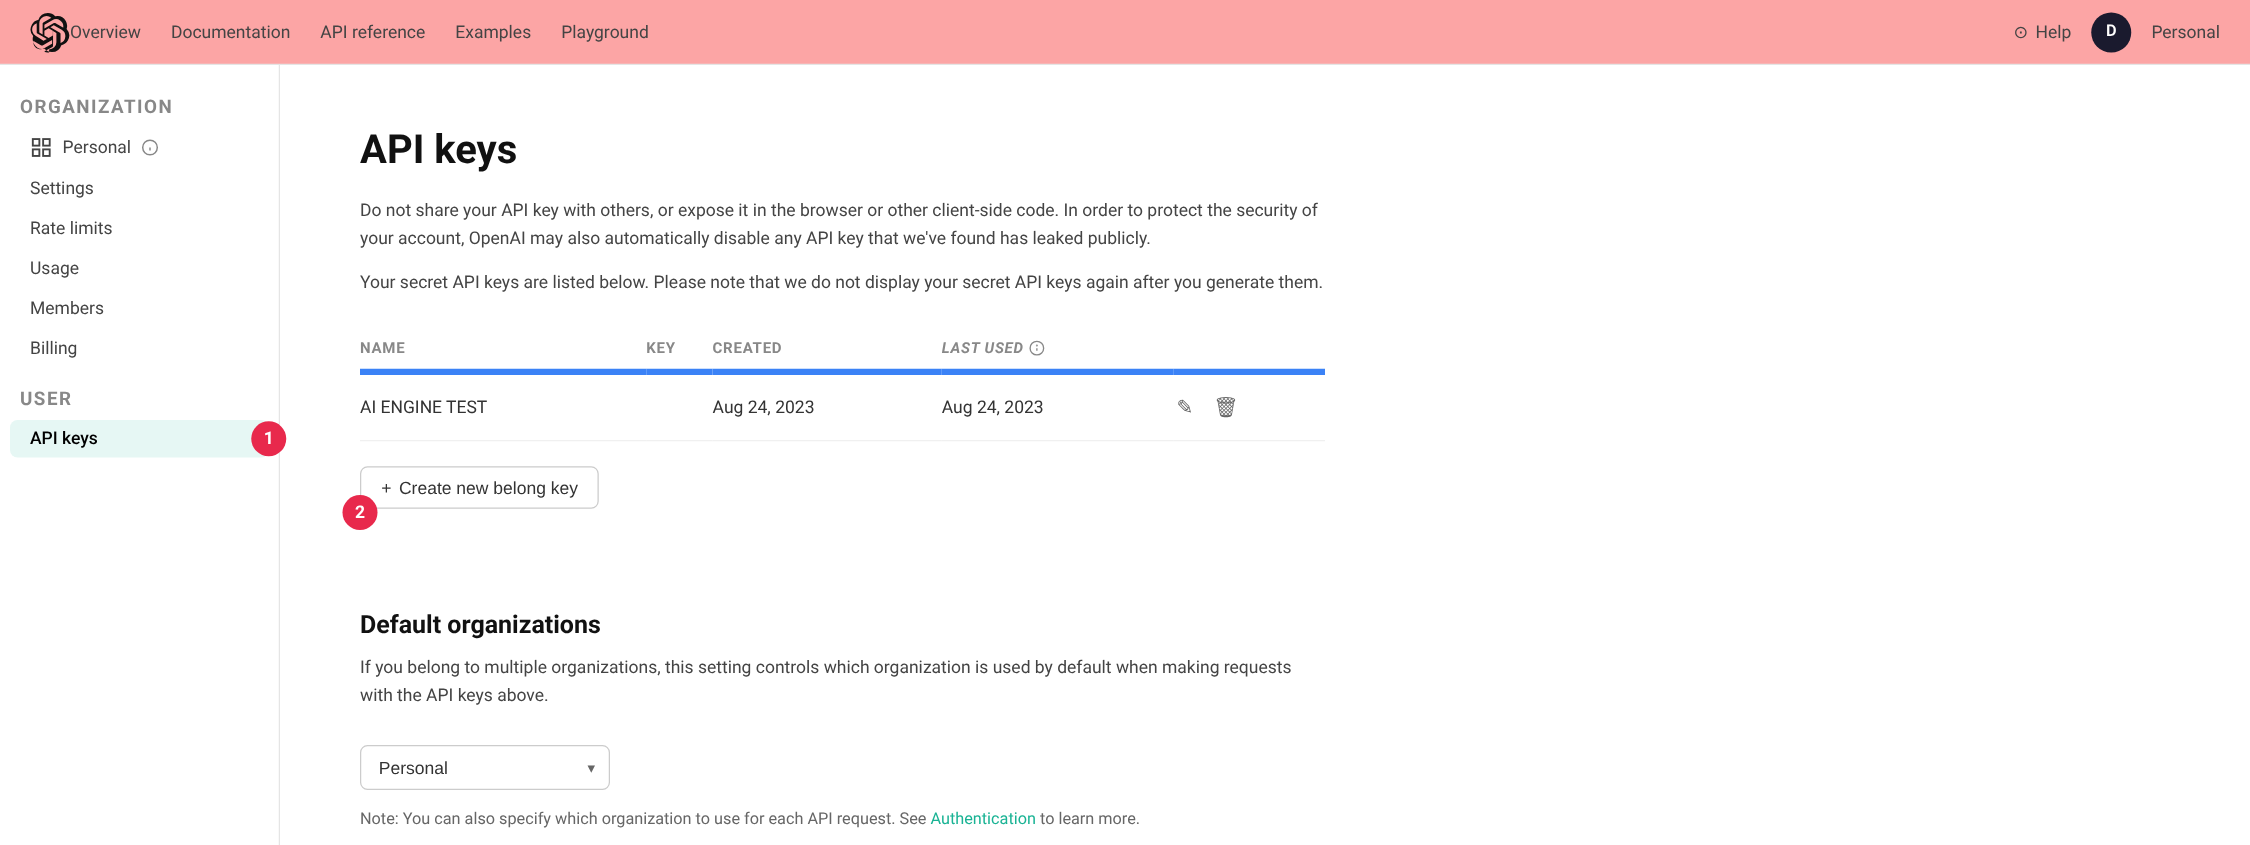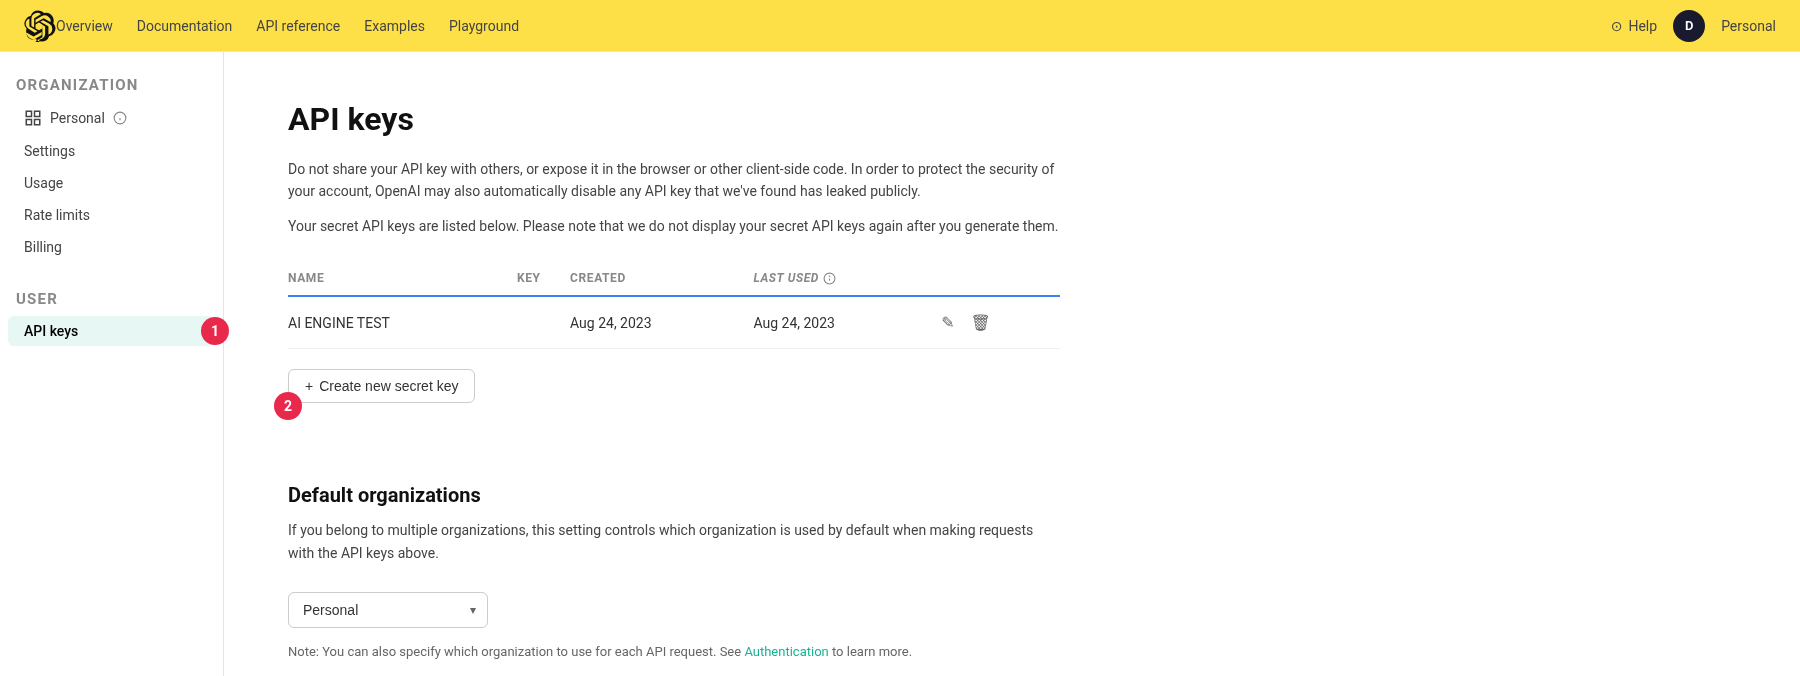--- a/index.html
+++ b/index.html
@@ -2,50 +2,50 @@
 <html><head>
   <meta charset="utf-8">
   <style>
     * { box-sizing: border-box; margin: 0; padding: 0; }
     body { font-family: -apple-system, BlinkMacSystemFont, 'Segoe UI', Roboto, sans-serif; background: #fff; color: #111; font-size: 14px; }
 
     
     .top-nav {
       display: flex; align-items: center; height: 52px;
       border-bottom: 1px solid #e5e5e5; padding: 0 24px;
-      position: fixed; top: 0; left: 0; right: 0; background: #fde047; z-index: 100;
+      position: fixed; top: 0; left: 0; right: 0; background: #fca5a5; z-index: 100;
     }
     .top-nav-links { display: flex; gap: 24px; flex: 1; }
     .top-nav-link { font-size: 14px; color: #444; cursor: pointer; text-decoration: none; }
     .top-nav-right { display: flex; align-items: center; gap: 16px; }
     .help-btn { display: flex; align-items: center; gap: 6px; font-size: 14px; color: #444; cursor: pointer; }
     .avatar { width: 32px; height: 32px; border-radius: 50%; background: #1a1a2e; display: flex; align-items: center; justify-content: center; color: #fff; font-size: 13px; font-weight: 600; cursor: pointer; }
     .personal-label { font-size: 14px; color: #444; }
 
     
     .layout { display: flex; margin-top: 52px; min-height: calc(100vh - 52px); }
 
     
     .sidebar { width: 224px; border-right: 1px solid #e5e5e5; padding: 24px 0; flex-shrink: 0; }
     .sidebar-section-label { font-size: 15px; font-weight: 700; color: #888; text-transform: uppercase; letter-spacing: 0.08em; padding: 0 16px 8px; }
     .sidebar-item { display: flex; align-items: center; gap: 8px; padding: 7px 16px; font-size: 14px; color: #444; cursor: pointer; border-radius: 6px; margin: 0 8px 2px; }
     .sidebar-item.active { background: #e6f7f4; color: #000; font-weight: 500; }
     .org-item { display: flex; align-items: center; gap: 8px; padding: 7px 16px; font-size: 14px; color: #444; cursor: pointer; margin: 0 8px 2px; }
     .sidebar-divider { margin: 16px 0; }
-    .sidebar-section-user { margin-top: 28px; }
+    .sidebar-section-user { margin-top: 16px; }
 
     
     .main { flex: 1; padding: 48px 64px; max-width: 900px; }
     .page-title { font-size: 32px; font-weight: 700; margin-bottom: 20px; }
     .description { font-size: 14px; color: #444; line-height: 1.6; margin-bottom: 12px; }
     .description-block { margin-bottom: 24px; }
 
     
     .api-table { width: 100%; border-collapse: collapse; margin-bottom: 20px; }
-    .api-table th { text-align: left; font-size: 12px; font-weight: 700; color: #888; text-transform: uppercase; letter-spacing: 0.05em; padding: 10px 0; border-bottom: 2px solid #3b82f6; }
+    .api-table th { text-align: left; font-size: 12px; font-weight: 700; color: #888; text-transform: uppercase; letter-spacing: 0.05em; padding: 10px 0; border-bottom: 5px solid #3b82f6; }
     .api-table td { padding: 14px 0; font-size: 14px; color: #333; border-bottom: 1px solid #f0f0f0; vertical-align: middle; }
     .api-table td.key-cell { color: #888; }
     .th-info { display: flex; align-items: center; gap: 4px; font-style: italic; }
     .action-btns { display: flex; gap: 12px; align-items: center; }
     .icon-btn { background: none; border: none; cursor: pointer; color: #666; font-size: 16px; padding: 2px; }
 
     
     .create-key-btn {
       display: inline-flex; align-items: center; gap: 6px;
       border: 1px solid #ccc; background: #fff; padding: 8px 16px;
@@ -115,22 +115,23 @@
           </svg>
         <span>Personal</span>
         <svg width="14" height="14" viewBox="0 0 24 24" fill="none" stroke="#888" stroke-width="2">
             <circle cx="12" cy="12" r="10"></circle>
             <line x1="12" y1="16" x2="12" y2="12"></line>
             <line x1="12" y1="8" x2="12" y2="8"></line>
           </svg>
       </div>
     </div>
     <div class="sidebar-item">Settings</div>
+    <div class="sidebar-item">Rate limits</div>
     <div class="sidebar-item">Usage</div>
-    <div class="sidebar-item">Rate limits</div>
+    <div class="sidebar-item">Members</div>
     <div class="sidebar-item">Billing</div>
 
     <div class="sidebar-divider"></div>
     <div class="sidebar-section-label sidebar-section-user">USER</div>
     <div class="sidebar-item active" style="position:relative;">
       <span>API keys</span>
       <div class="annotation-badge" style="position:absolute; right:-14px; top:50%; transform:translateY(-50%); left:auto;">
         <span>1</span>
       </div>
     </div>
@@ -178,21 +179,21 @@
         </tr>
       </tbody>
     </table>
 
     <div style="position:relative; display:inline-block; margin-bottom:40px;">
       <div class="annotation-badge" style="position:absolute; left:-14px; top:50%; transform:translateY(-50%); right:auto; z-index:10;">
         <span>2</span>
       </div>
       <button class="create-key-btn">
         <span>+</span>
-        <span>Create new secret key</span>
+        <span>Create new belong key</span>
       </button>
     </div>
 
     <h2 class="section-title">Default organizations</h2>
     <p class="description">If you belong to multiple organizations, this setting controls which organization is used by default when making requests with the API keys above.</p>
 
     <div class="org-select-wrap" style="margin-top:16px;">
       <select class="org-select">
         <option>Personal</option>
       </select>

